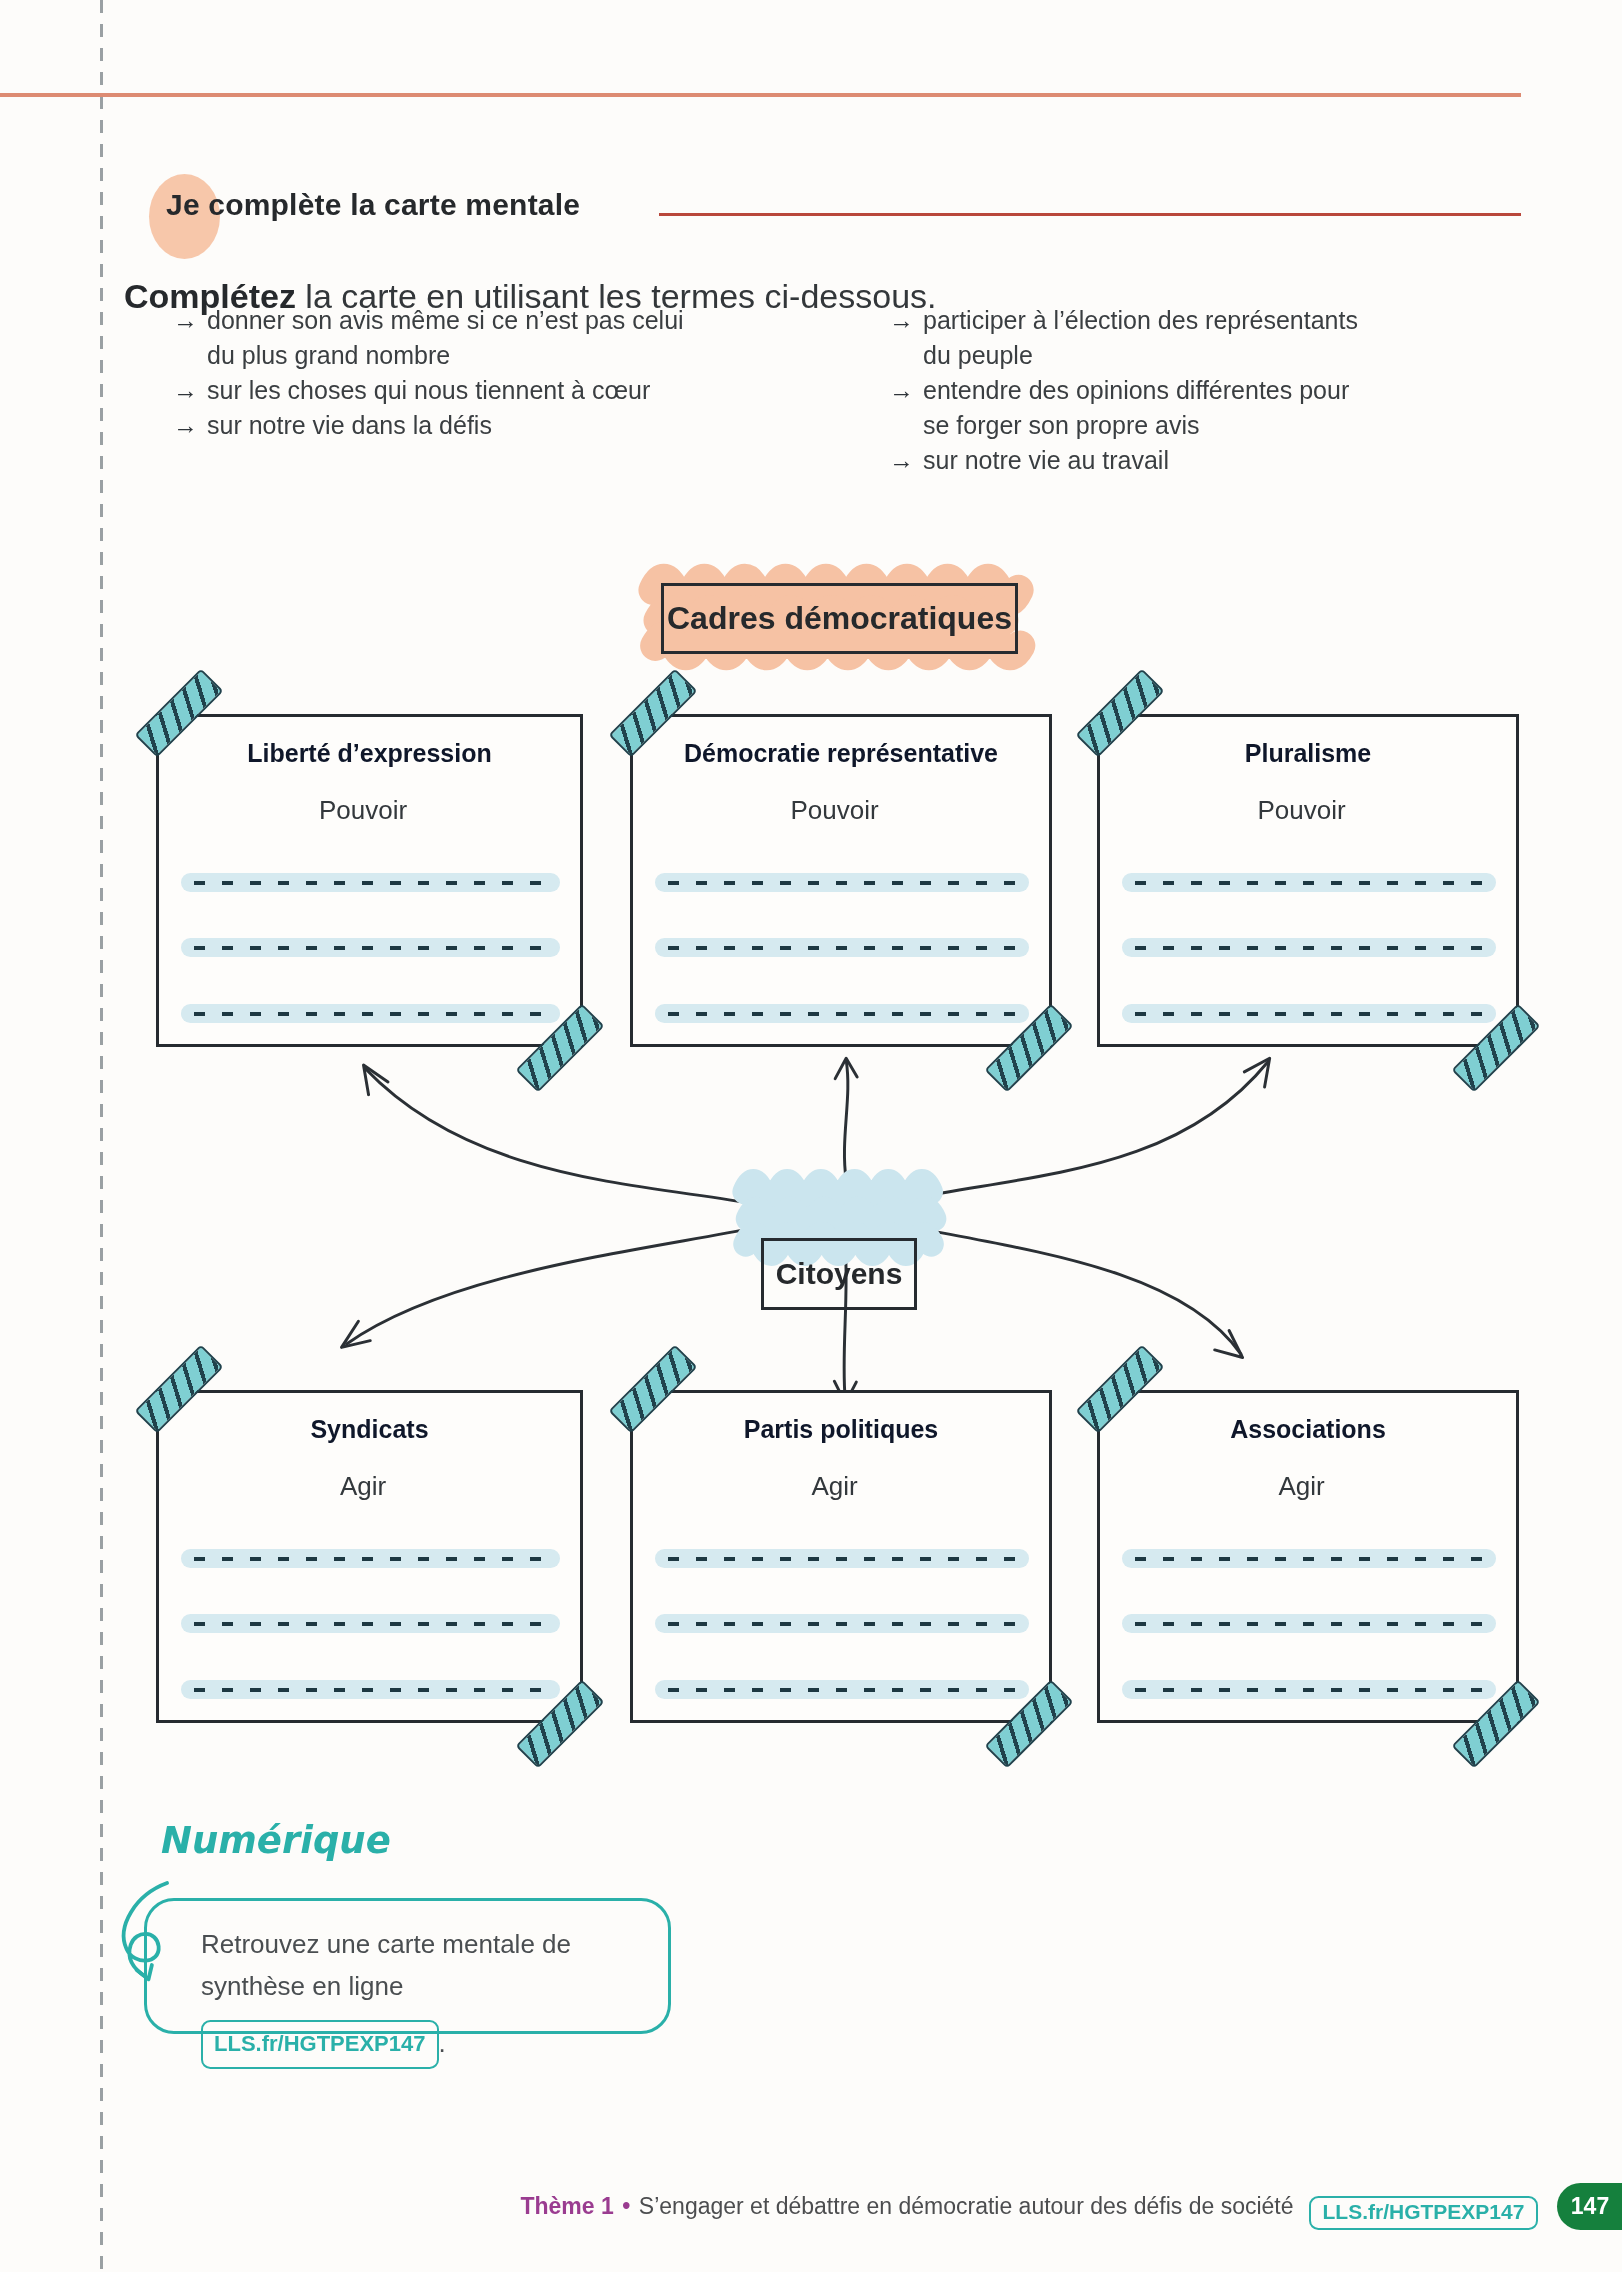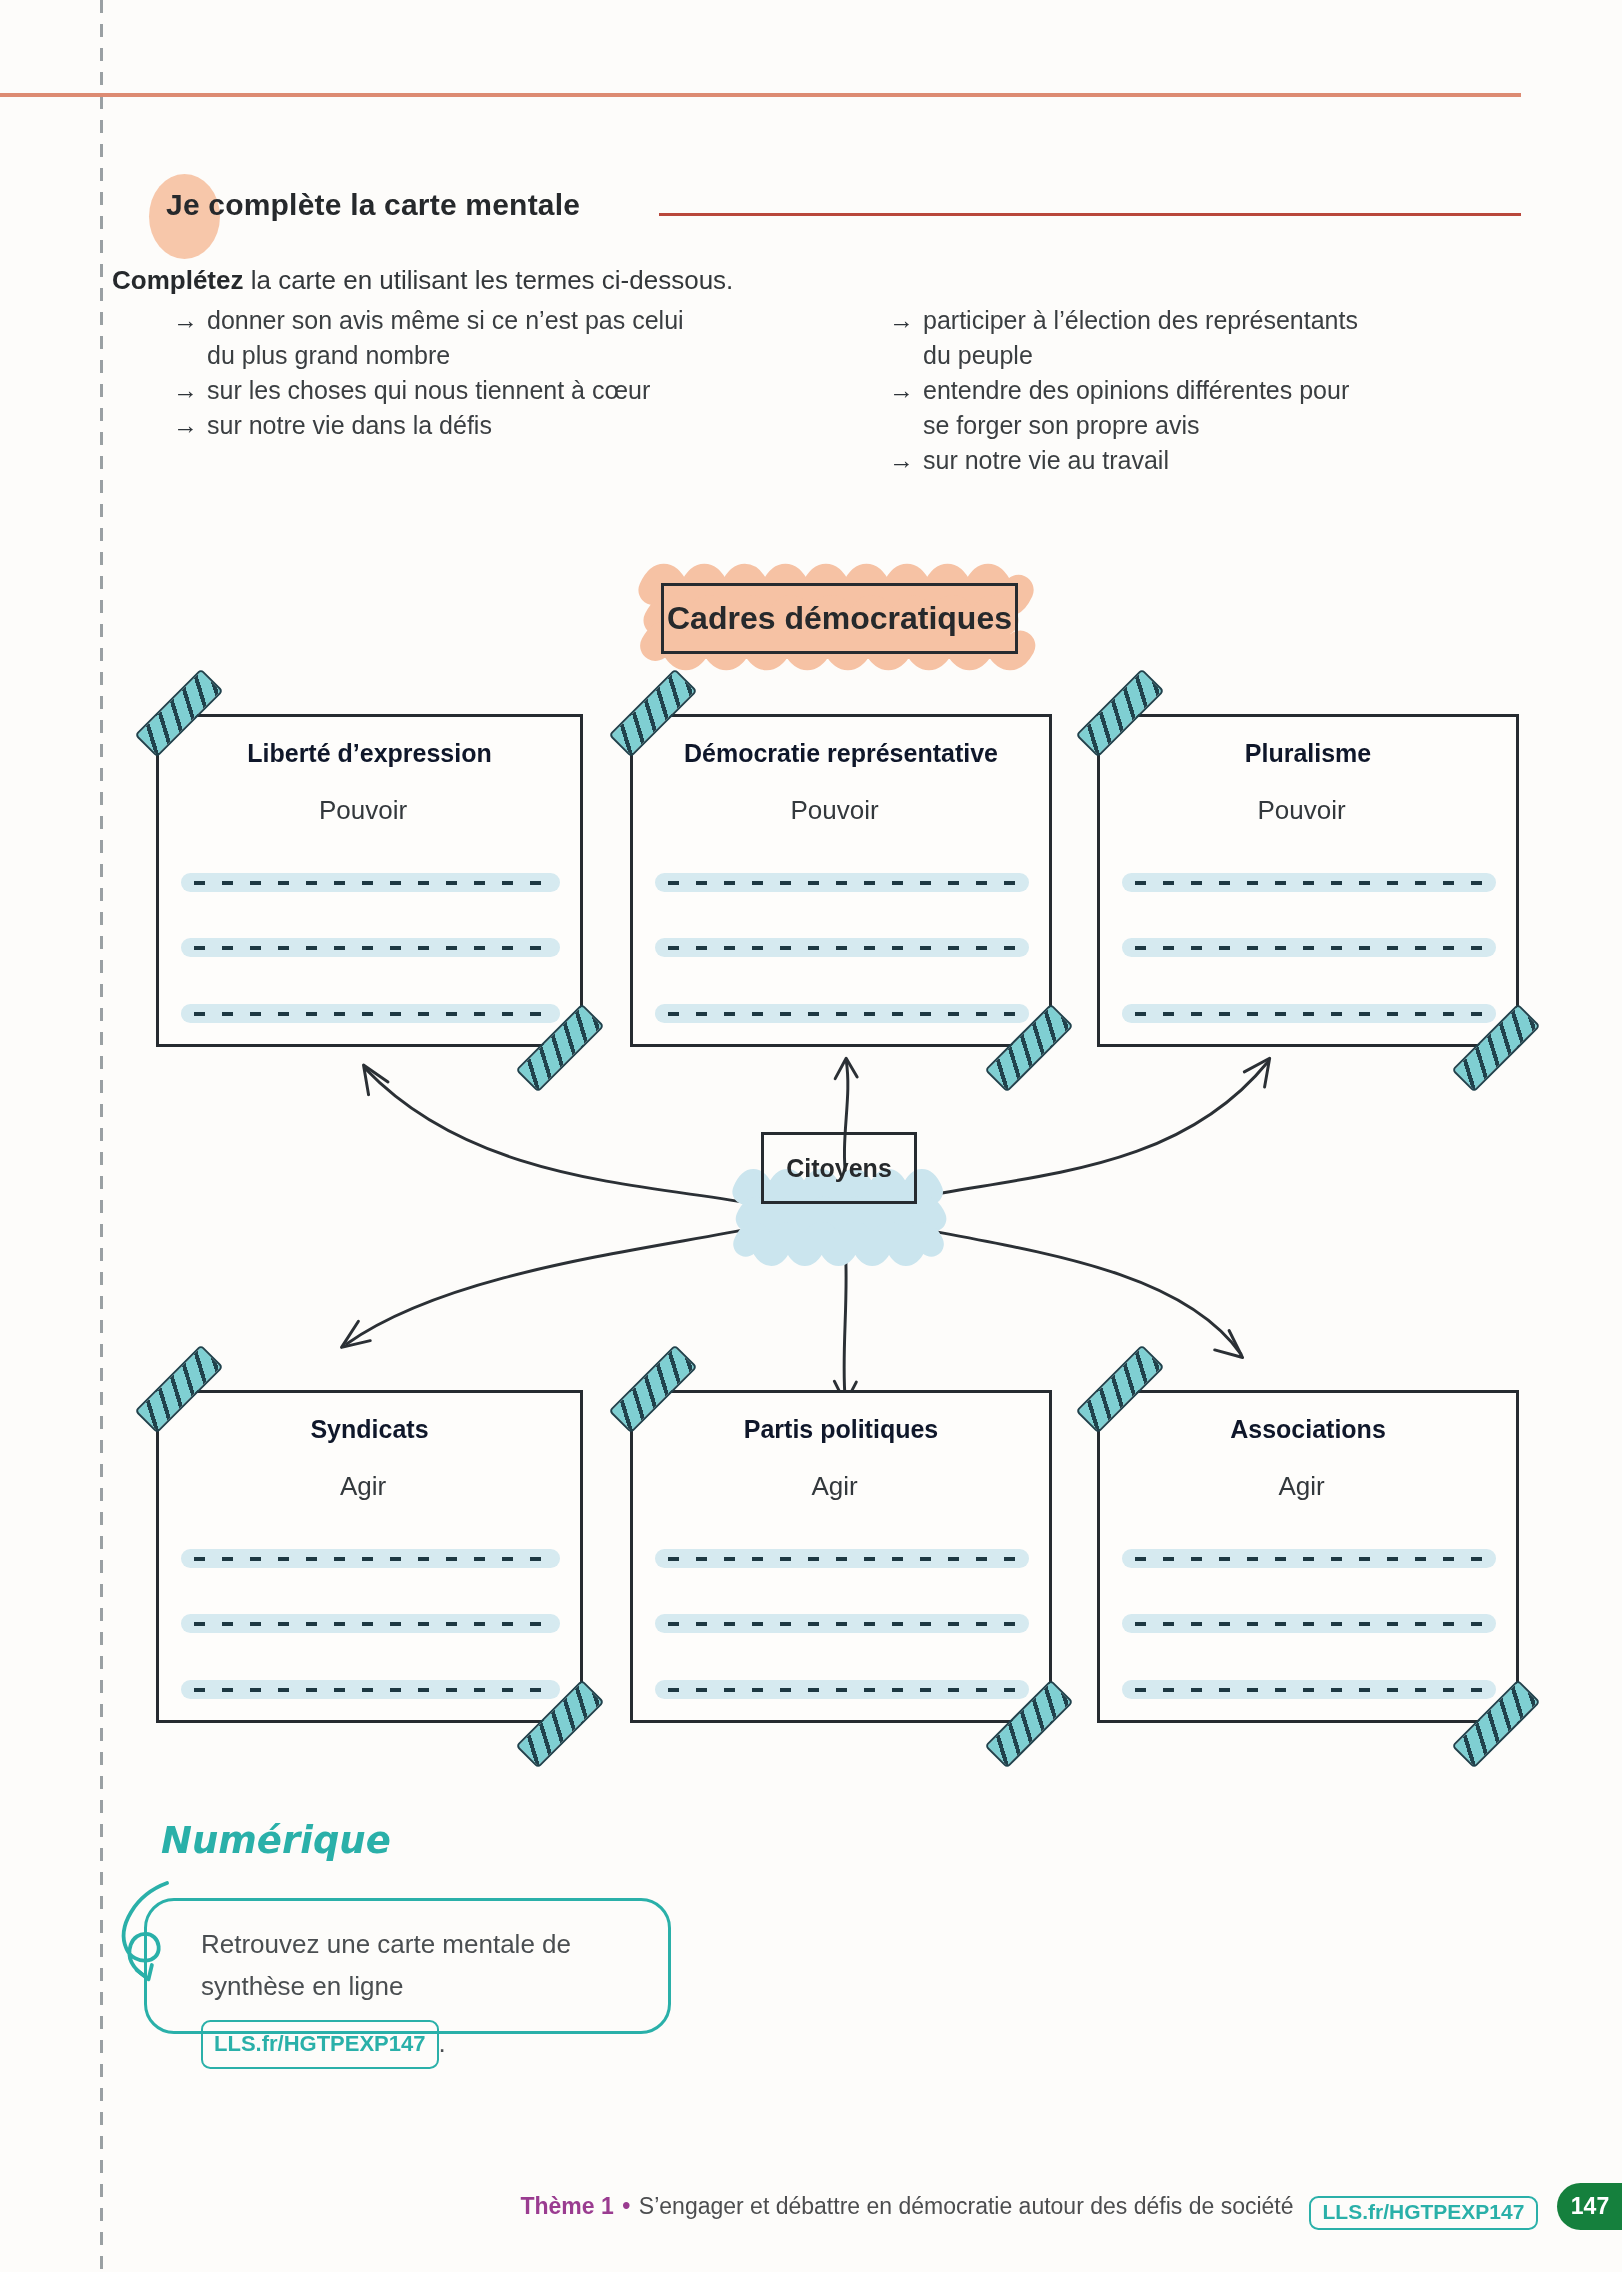--- a/index.html
+++ b/index.html
@@ -11,40 +11,40 @@
       background:repeating-linear-gradient(180deg,#9aa0a3 0 12.7px,transparent 12.7px 24px);}
   .top-rule{position:absolute;left:0;top:93px;width:1521px;height:4.2px;background:#DD8B72;}
 
   
   .je-ellipse{position:absolute;left:149px;top:174px;width:71px;height:85px;border-radius:50%;
       background:#F7C7AA;}
   .activity-title{position:absolute;left:166px;top:188px;margin:0;font-size:30px;font-weight:bold;
       color:#26292c;letter-spacing:0.2px;}
   .title-rule{position:absolute;left:659px;top:213px;width:862px;height:2.5px;background:#B9473B;}
 
-  .intro{position:absolute;left:112px;top:265px;margin:0;font-size:26px;color:#33373a;}
+  .intro{position:absolute;left:112px;top:265px;margin:12px;font-size:34px;color:#33373a;}
   .intro b{color:#26292c;}
 
   
   .terms-col{position:absolute;top:303px;font-size:25px;line-height:35px;color:#3a3e41;}
   .terms-col.left{left:173px;width:592px;}
   .terms-col.right{left:889px;width:609px;}
   .term{display:flex;}
   .term .arrow{width:34px;flex:0 0 34px;color:#2e3338;}
   .term .txt{white-space:pre-line;}
 
   
   .arrows-svg{position:absolute;left:0;top:0;width:1623px;height:2273px;z-index:1;pointer-events:none;}
   .arrows-svg path{stroke:#2b3035;stroke-width:3.5;fill:none;stroke-linecap:round;stroke-linejoin:round;}
 
   .scribble{position:absolute;z-index:2;pointer-events:none;}
   .mm-box{position:absolute;z-index:3;border:3px solid #262b30;display:flex;align-items:center;
       justify-content:center;font-weight:bold;color:#26292c;background:transparent;}
   .root-box{left:661px;top:583px;width:351px;height:65px;font-size:32px;}
-  .center-box{left:761px;top:1132px;width:150px;height:66px;font-size:25px;}
+  .center-box{left:761px;top:1238px;width:150px;height:66px;font-size:30px;}
 
   .note-box{position:absolute;z-index:2;height:327px;border:3px solid #262b30;background:#fefdfb;}
   .nb-r1{top:714px;}  .nb-r2{top:1390px;}
   .nb-c1{left:156px;width:421px;} .nb-c2{left:630px;width:416px;} .nb-c3{left:1097px;width:416px;}
   .note-box h3{margin:22px 10px 0;text-align:center;font-size:25px;font-weight:bold;color:#0f172a;}
   .field-row{position:absolute;left:22px;right:20px;top:78px;display:flex;align-items:center;flex-direction:column;}
   .field-label{font-size:26px;color:#33383c;margin-right:15px;white-space:nowrap;}
   .pill{height:18.6px;border-radius:9.3px;background:#D6EAF0;position:relative;}
   .field-row .pill{flex:1;}
   .pill::after{content:"";position:absolute;left:12.7px;right:12.7px;top:7.6px;height:4.2px;

